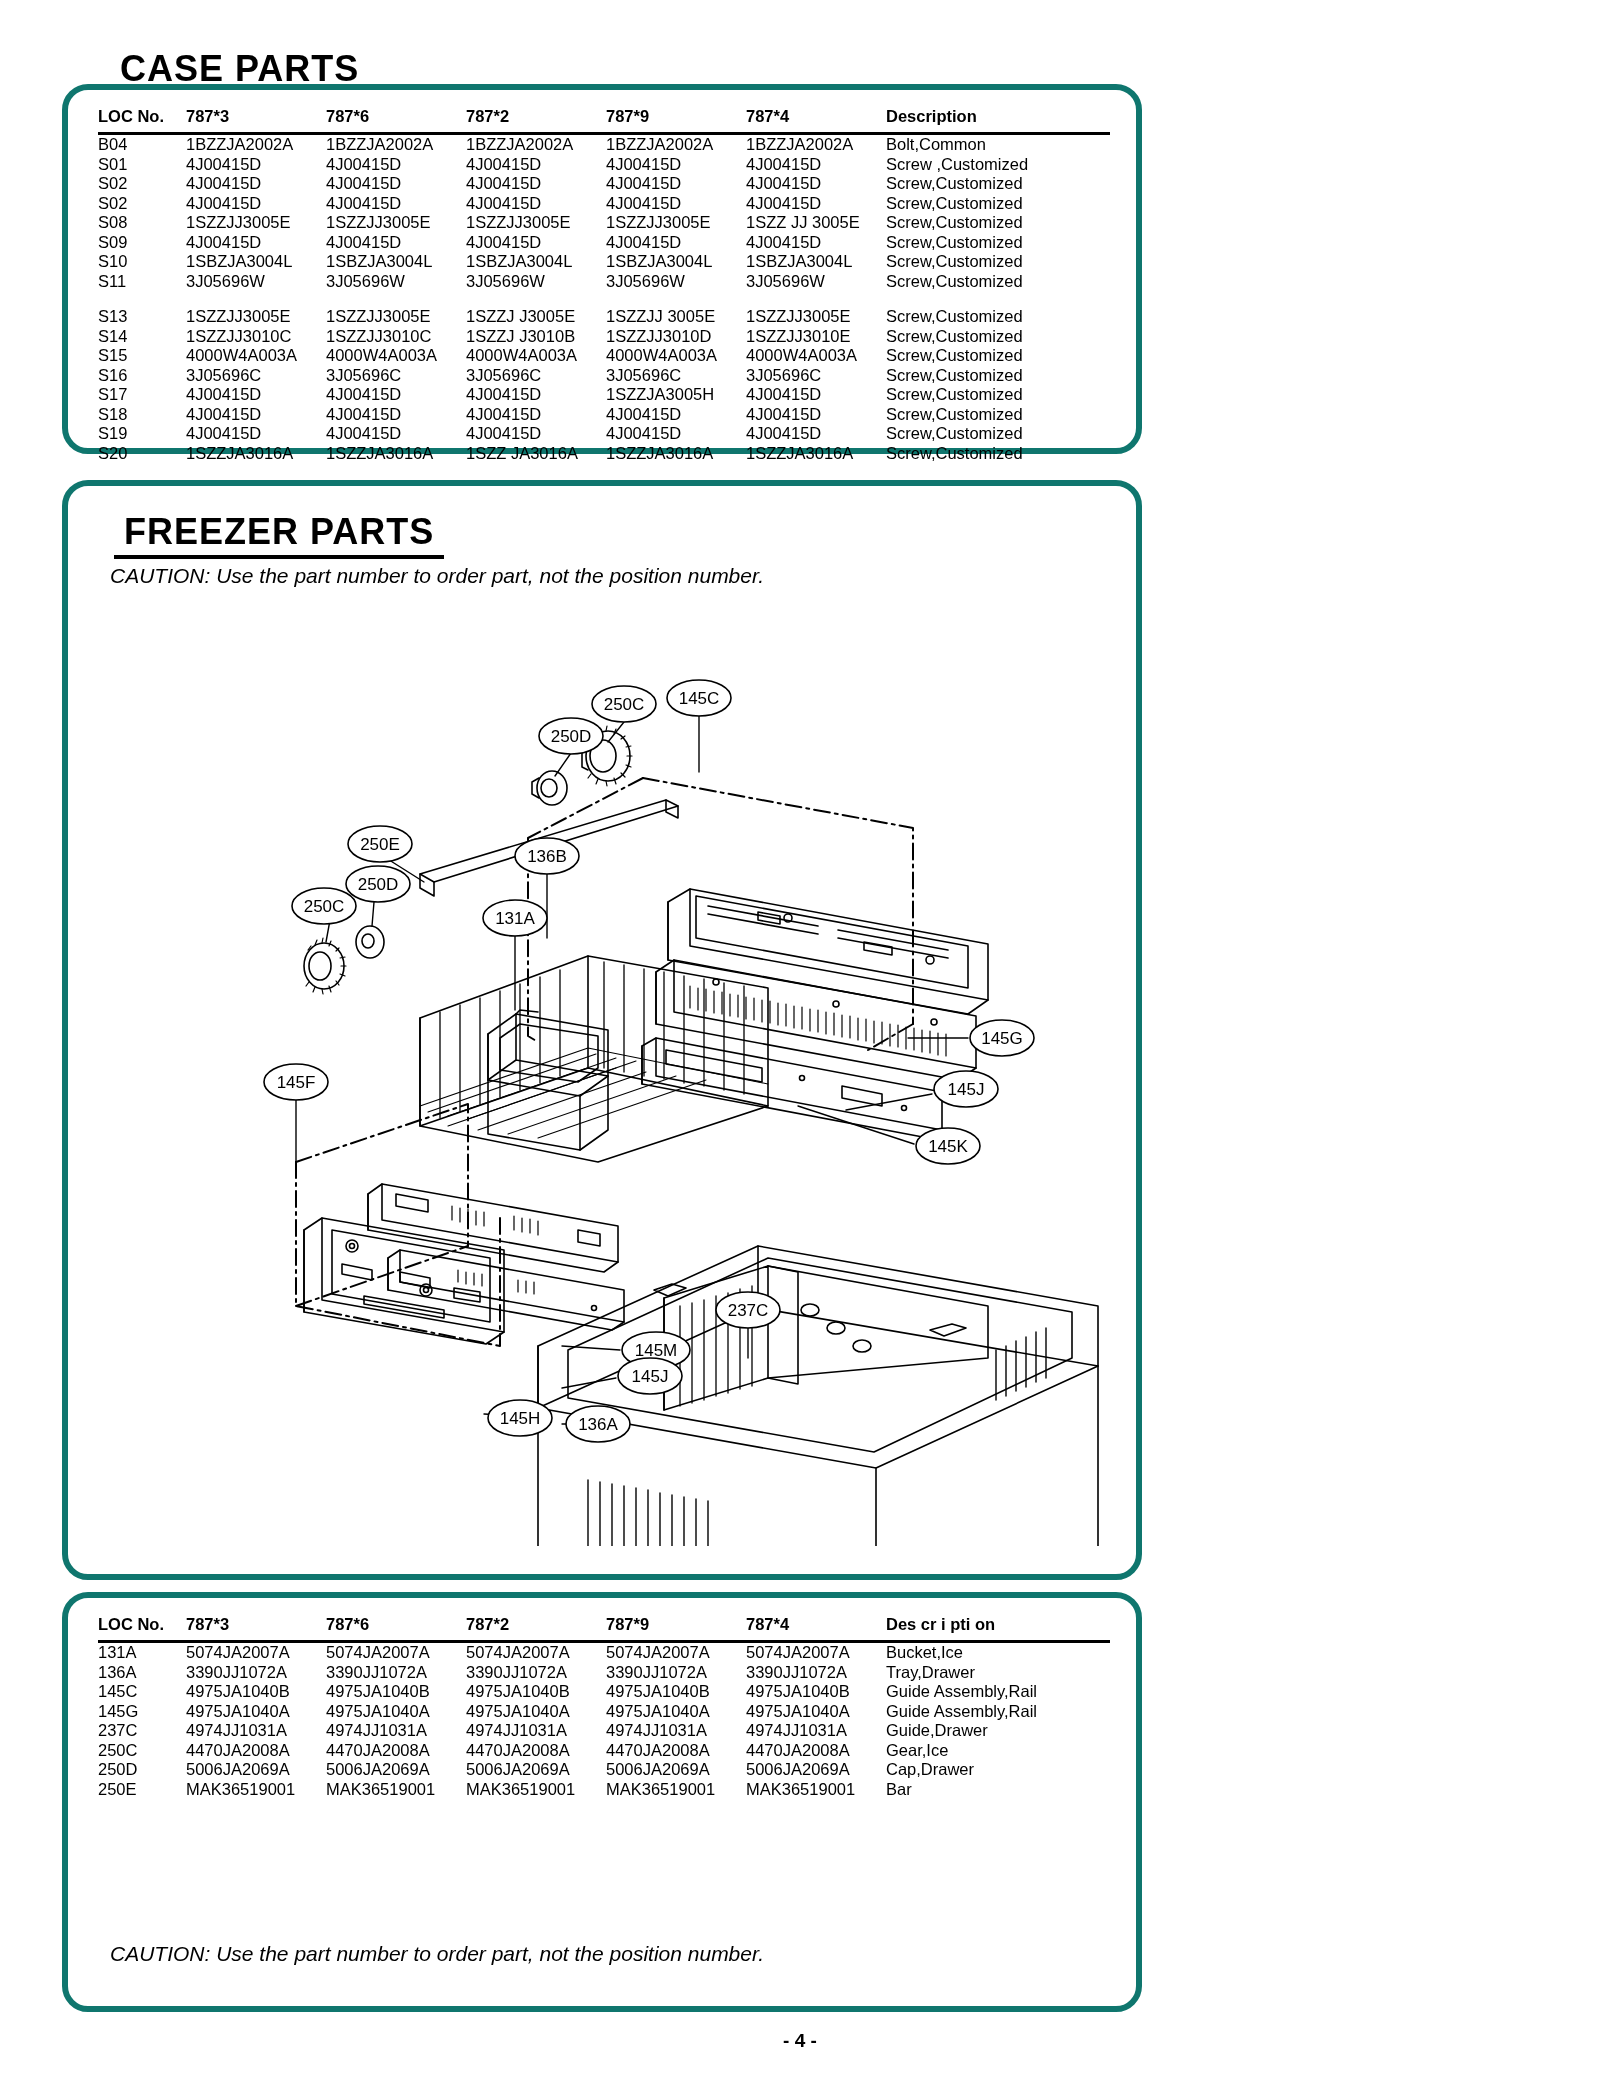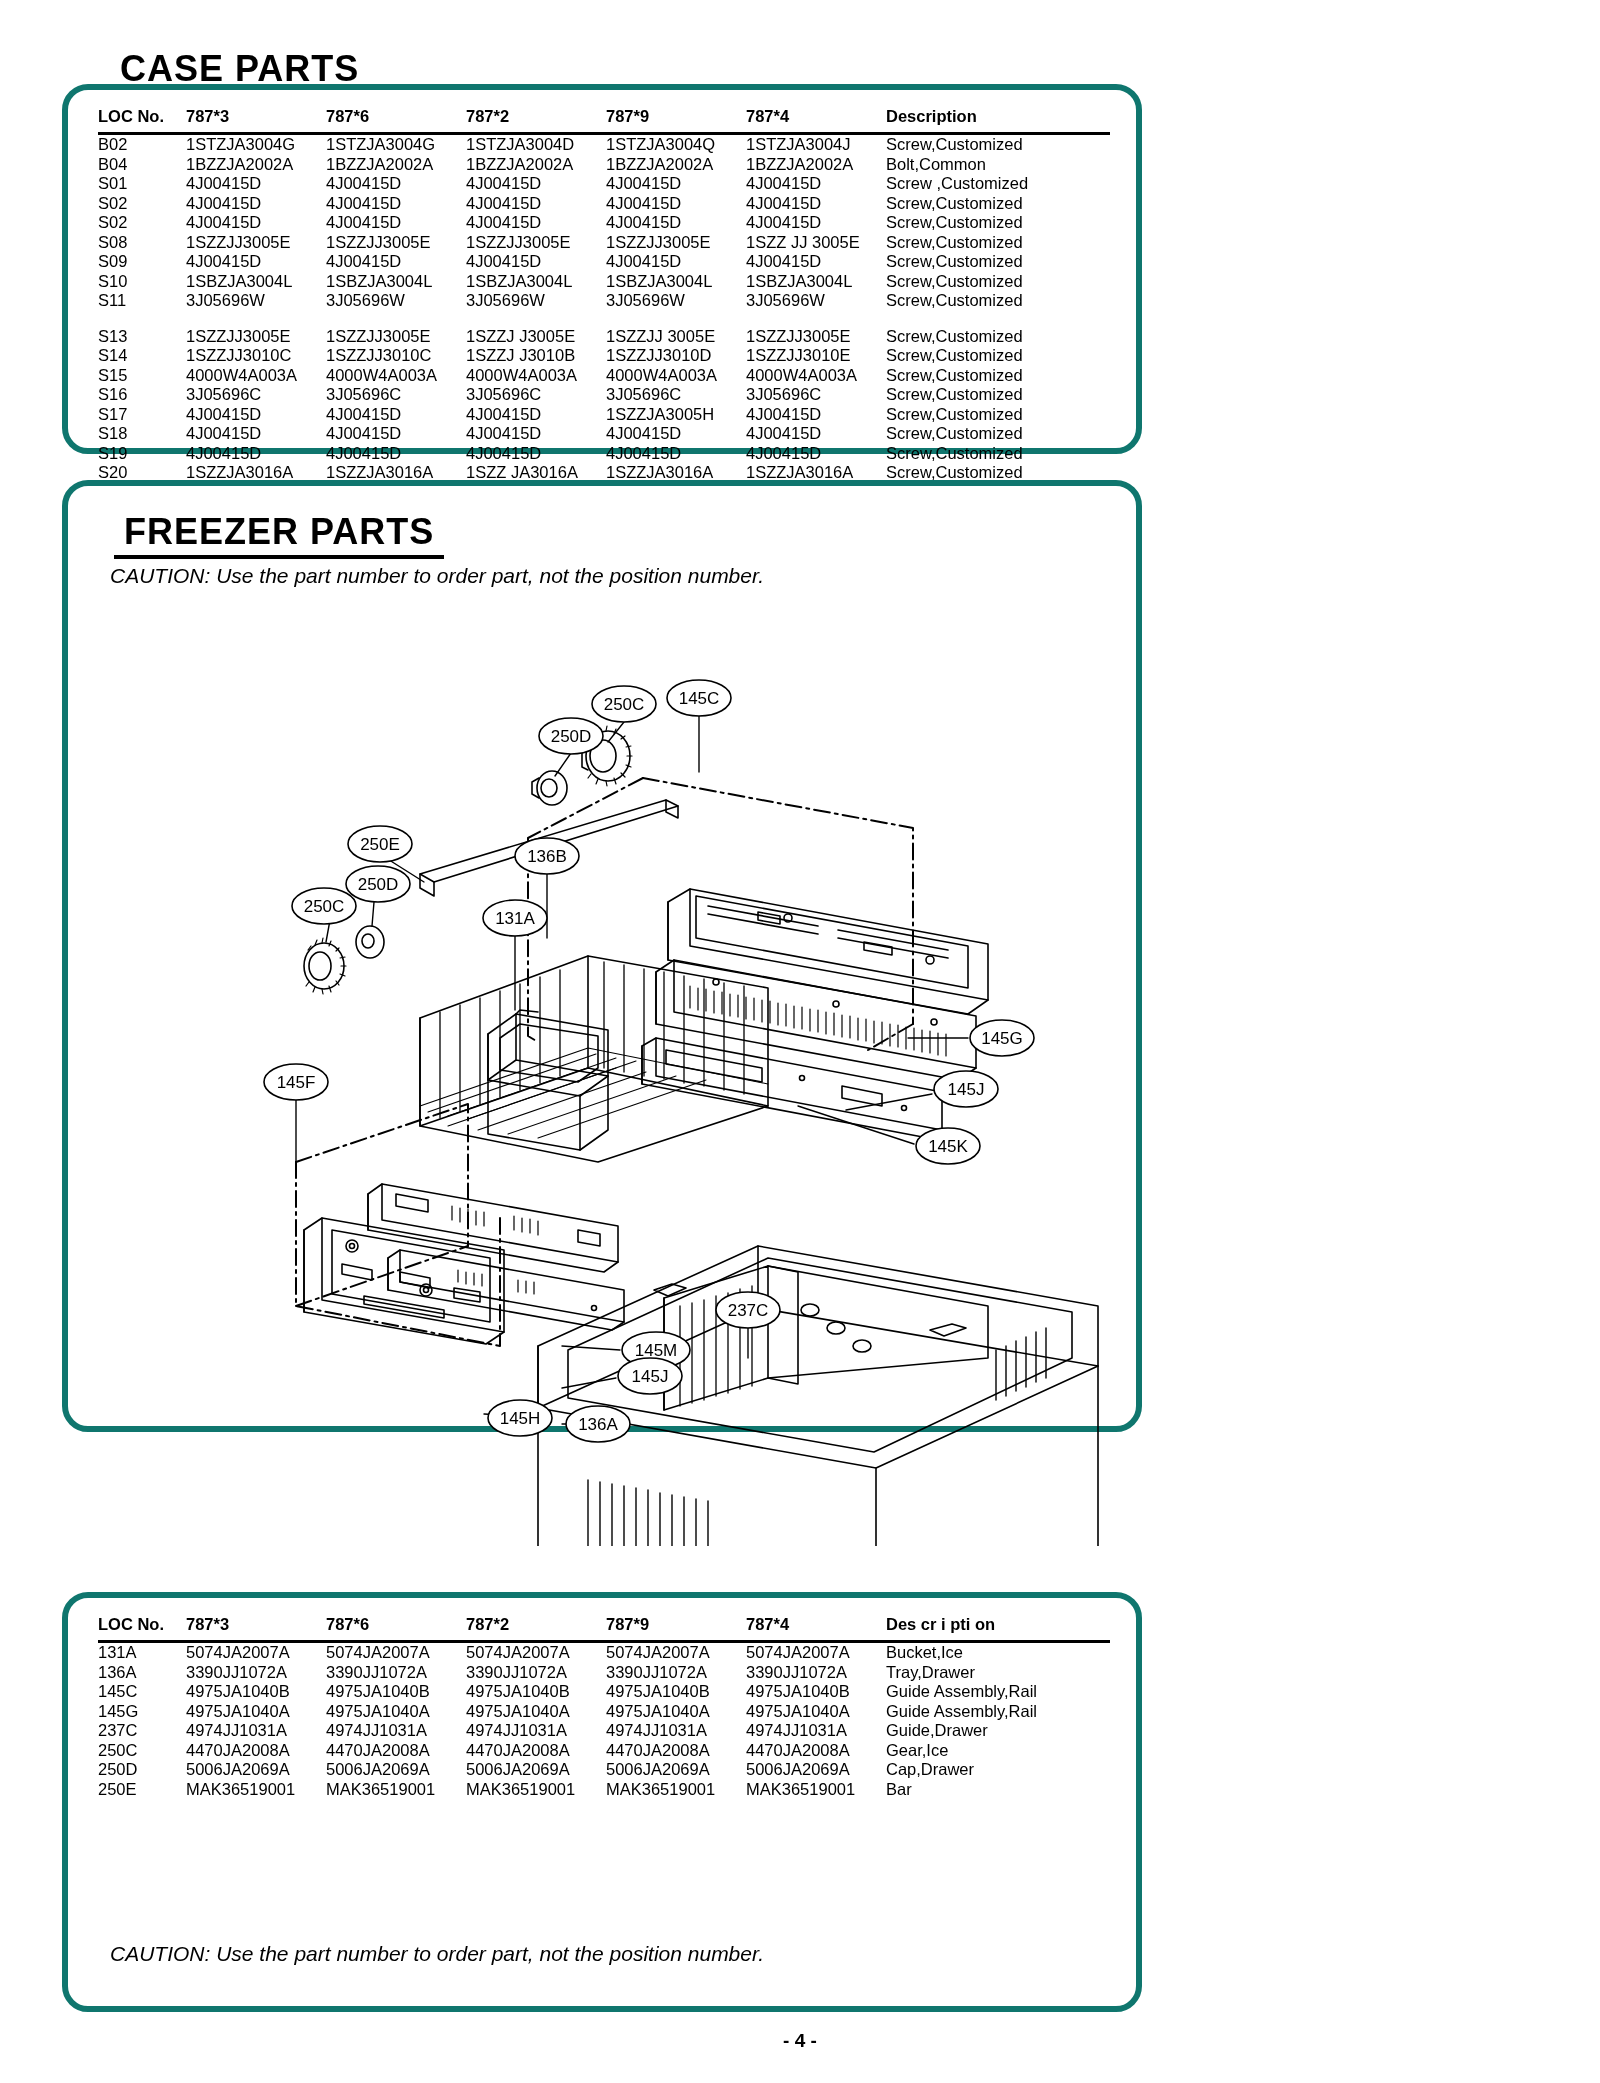--- a/index.html
+++ b/index.html
@@ -101,29 +101,20 @@
             <th>787*3</th>
             <th>787*6</th>
             <th>787*2</th>
             <th>787*9</th>
             <th>787*4</th>
             <th>Description</th>
           </tr>
         </thead>
         <tbody>
             <tr>
-              <td>B02</td>
-              <td>1STZJA3004G</td>
-              <td>1STZJA3004G</td>
-              <td>1STZJA3004D</td>
-              <td>1STZJA3004Q</td>
-              <td>1STZJA3004J</td>
-              <td>Screw,Customized</td>
-            </tr>
-            <tr>
               <td>B04</td>
               <td>1BZZJA2002A</td>
               <td>1BZZJA2002A</td>
               <td>1BZZJA2002A</td>
               <td>1BZZJA2002A</td>
               <td>1BZZJA2002A</td>
               <td>Bolt,Common</td>
             </tr>
             <tr>
               <td>S01</td>
@@ -261,21 +252,21 @@
               <td>1SZZ JA3016A</td>
               <td>1SZZJA3016A</td>
               <td>1SZZJA3016A</td>
               <td>Screw,Customized</td>
             </tr>
           </tbody>
       </table>
     </div>
   </div>
 
-  <div class="panel" style="left:62px; top:480px; width:1080px; height:952px;">
+  <div class="panel" style="left:62px; top:480px; width:1080px; height:1100px;">
 
     <div style="position:absolute; left:46px; top:25px;">
       <span class="section-title">FREEZER PARTS</span>
     </div>
 
     <div class="caution" style="position:absolute; left:42px; top:78px;">CAUTION: Use the part number to order part, not the position number.</div>
 
     <svg class="diagram" width="1074" height="940" viewBox="0 0 1074 940" style="left:0; top:120px;" xmlns="http://www.w3.org/2000/svg">
       <g fill="none" stroke="#000" stroke-width="1.6" stroke-linejoin="round" stroke-linecap="round">
 

